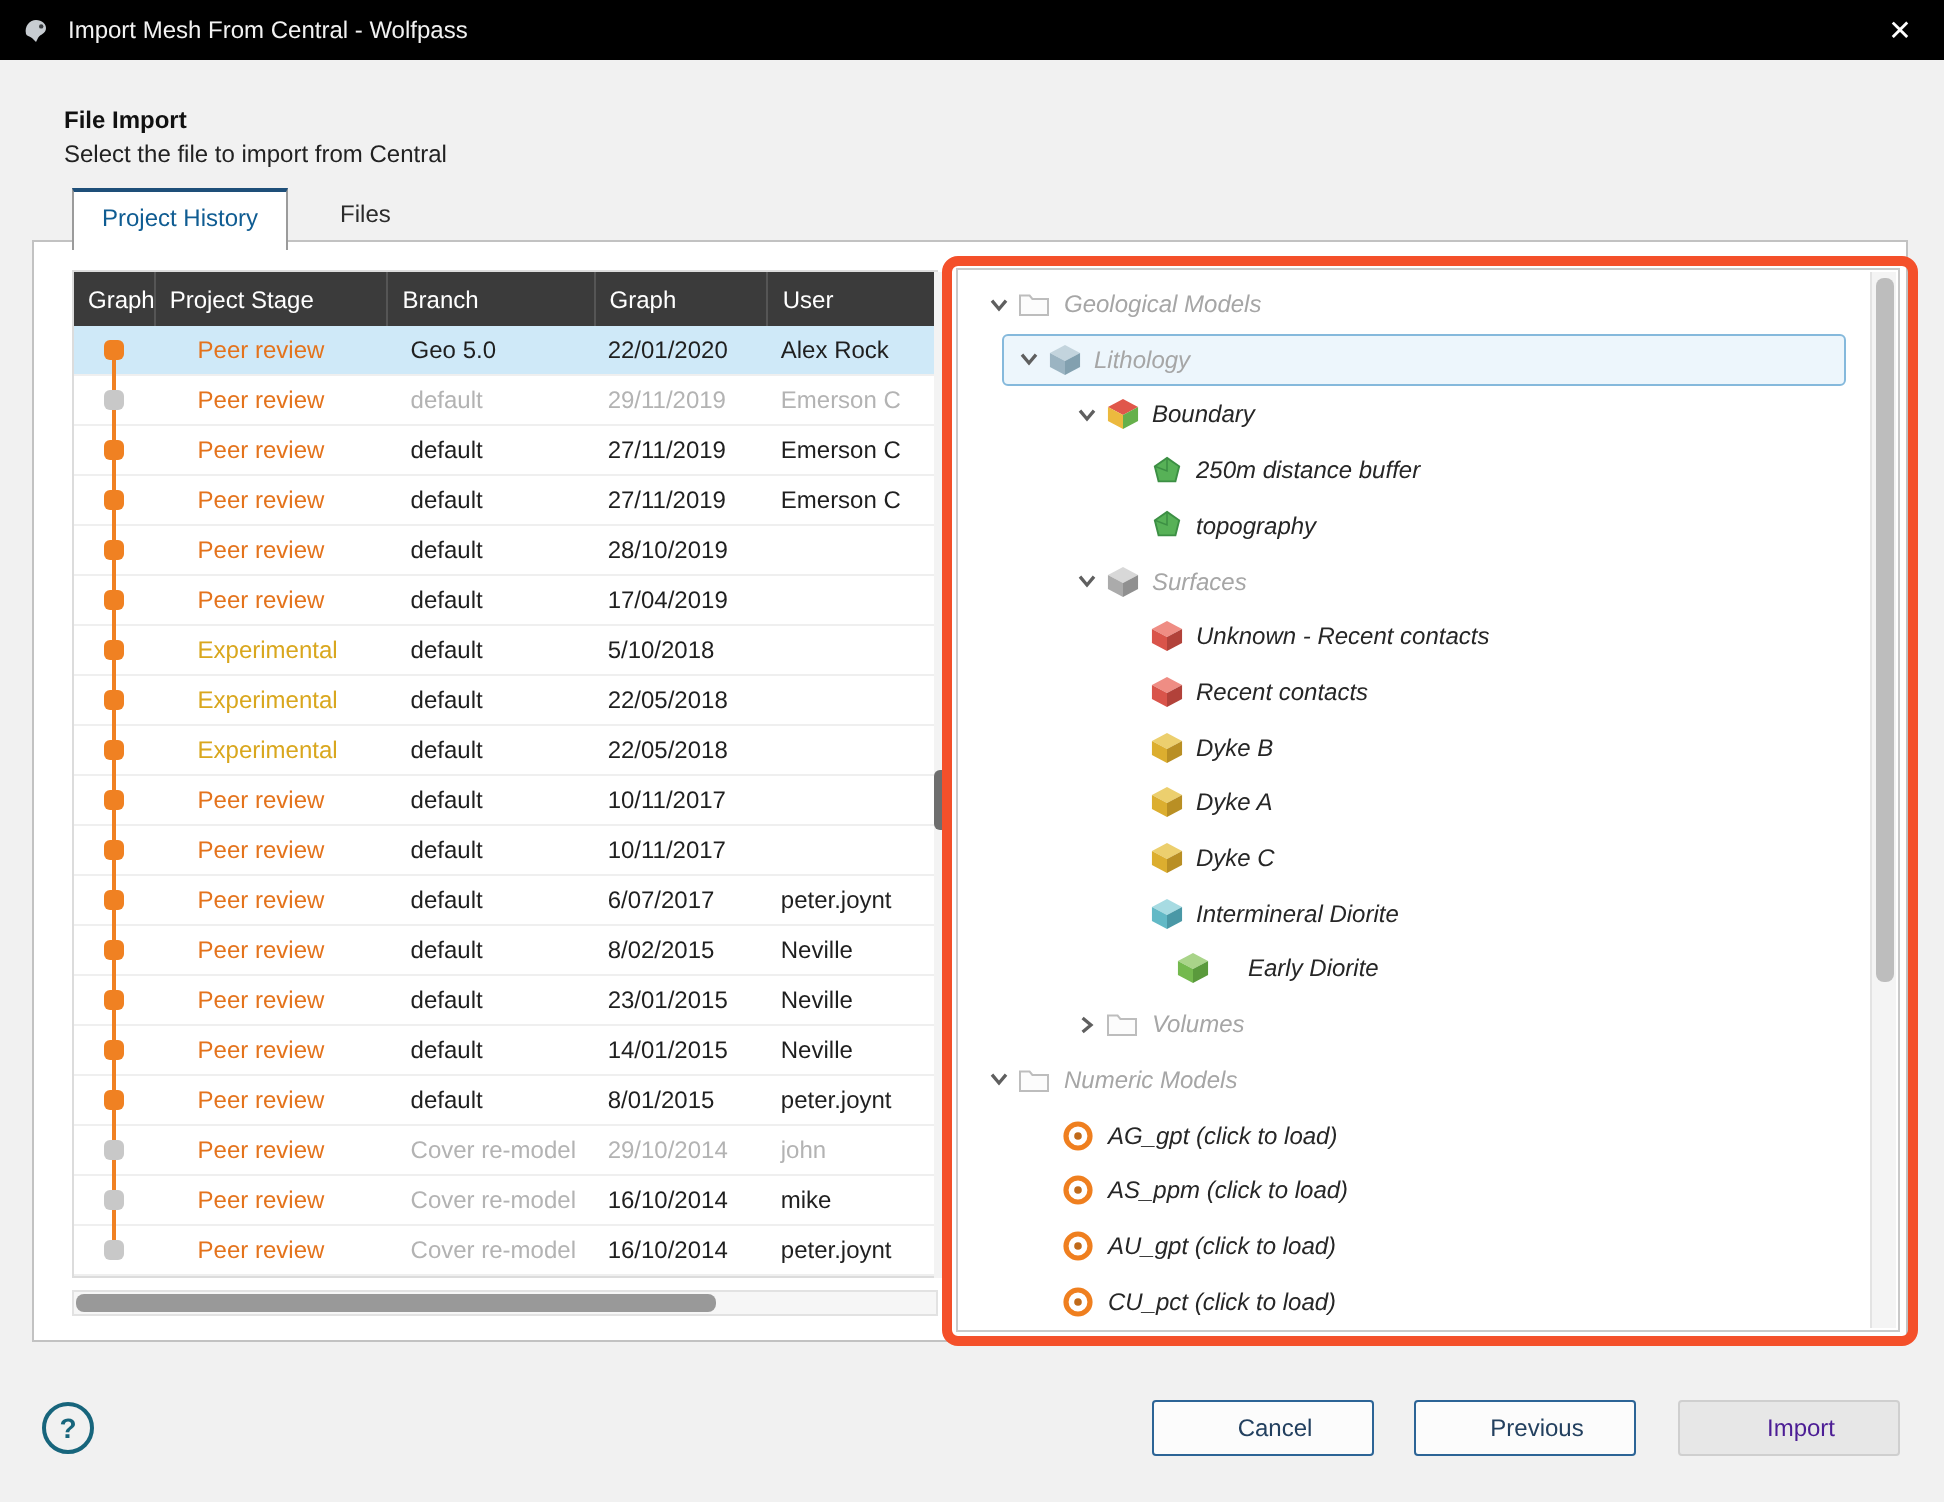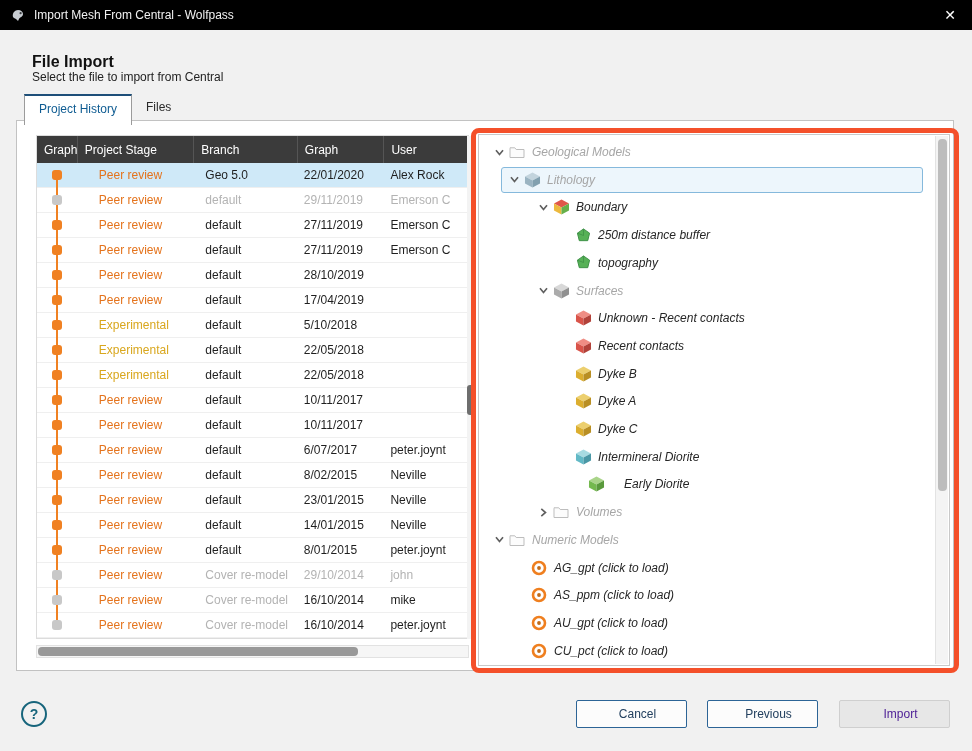--- a/index.html
+++ b/index.html
@@ -13,25 +13,25 @@
   
   .titlebar {
     position: absolute; top:0; left:0; right:0; height:30px;
     background:#000000; color:#f2f2f2;
     display:flex; align-items:center; padding:0 8px 0 10px;
   }
   .titlebar .app-icon { display:flex; align-items:center; }
   .titlebar .title { font-size:12px; margin-left:8px; }
   .close-btn { margin-left:auto; width:28px; text-align:center; font-size:14px; color:#fff; cursor:default; }
   
-  .page-title { position:absolute; left:32px; top:53px; font-size:16px; font-weight:bold; color:#111; }
+  .page-title { position:absolute; left:32px; top:53px; font-size:12px; font-weight:bold; color:#111; }
   .page-subtitle { position:absolute; left:32px; top:70px; font-size:12px; color:#222; }
   
   .tabs { position:absolute; left:24px; top:94px; display:flex; z-index:3; }
-  .tab { padding:6px 14px 7px; font-size:12px; color:#2b2b2b; }
+  .tab { padding:6px 14px 7px; font-size:12px; color:#2b2b2b;margin-left:12px; }
   .tab.active {
     background:#fff; border:1px solid #9b9b9b; border-bottom:none;
     border-top:2px solid #1e4f79; color:#0f5c92; padding-bottom:9px;
   }
   
   .content-panel {
     position:absolute; left:16px; top:120px; width:938px; height:551px;
     background:#fff; border:1px solid #c2c2c2; z-index:1;
   }
   

